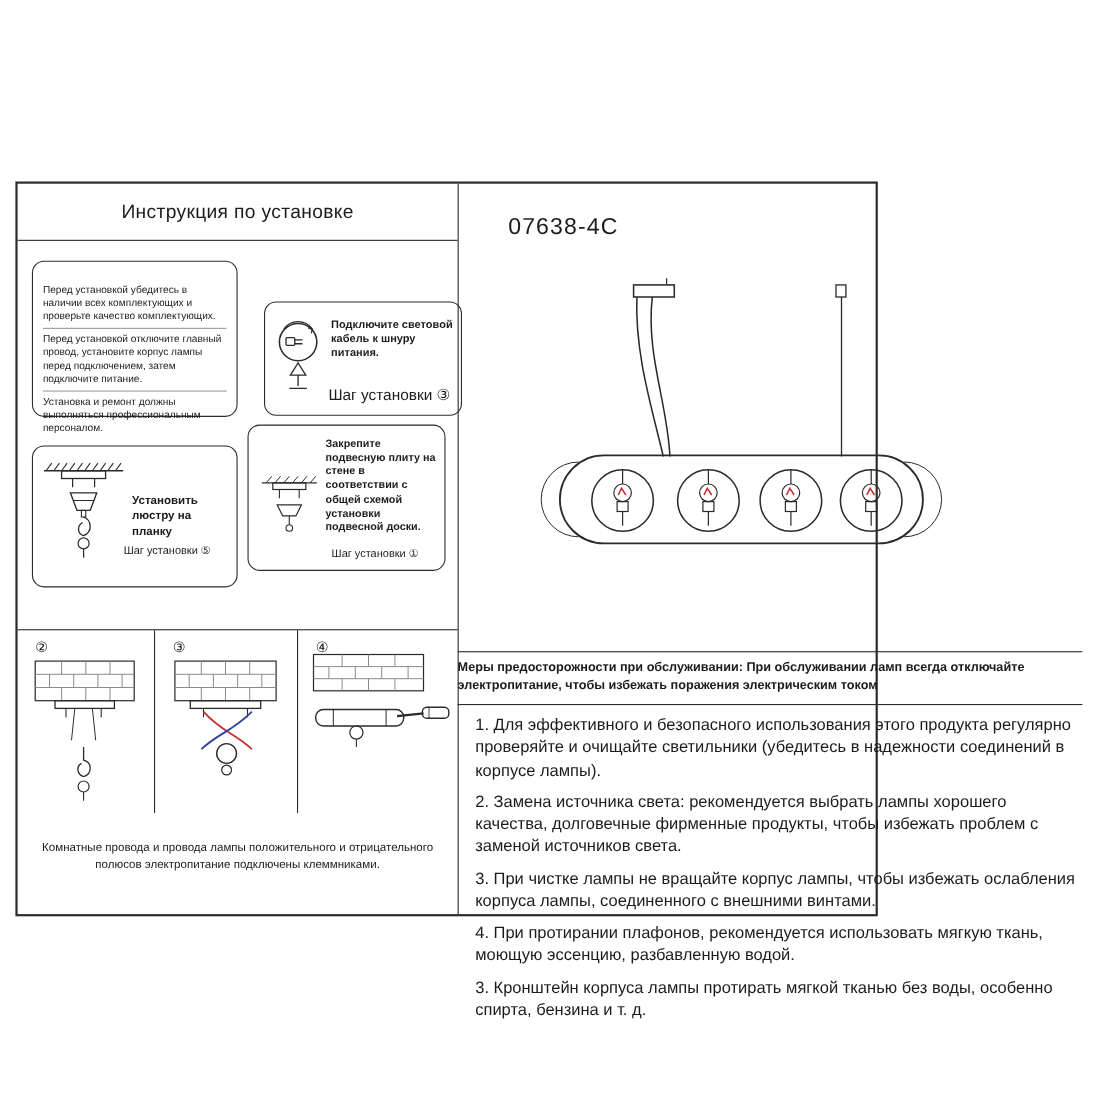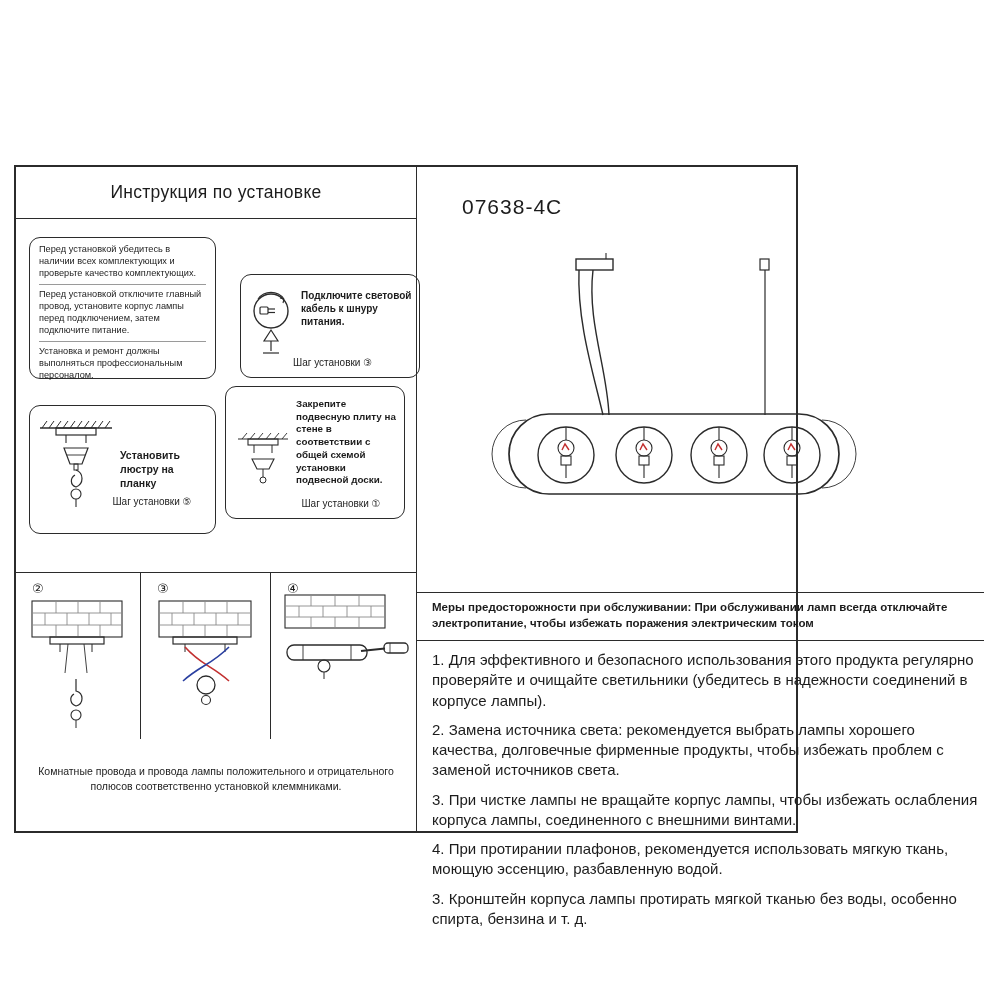--- a/index.html
+++ b/index.html
@@ -14,27 +14,27 @@
   }
   .v-divider{position:absolute;left:400px;top:0;width:0;height:100%;border-left:1.5px solid #2b2b2b;}
   
   .left-title{
     position:absolute;left:0;top:0;width:400px;height:52px;
     border-bottom:1.5px solid #2b2b2b;box-sizing:border-box;
     display:flex;align-items:center;justify-content:center;
     font-size:17.5px;letter-spacing:.3px;
   }
   .rbox{position:absolute;border:1.6px solid #2b2b2b;border-radius:11px;box-sizing:border-box;background:#fff;}
-  .box-notes{left:13px;top:70px;width:187px;height:142px;padding:6px 9px;font-size:9.2px;line-height:1.3;}
+  .box-notes{left:13px;top:70px;width:187px;height:142px;padding:20px 9px;font-size:9.2px;line-height:1.3;}
   .box-notes p{margin:0;}
   .box-notes p + p{border-top:1px solid #9a9a9a;margin-top:4px;padding-top:4px;}
   .box-connect{left:224px;top:91px;width:180px;height:104px;margin-top:16px;}
   .connect-icon{position:absolute;left:5px;top:12px;}
   .connect-text{position:absolute;left:60px;top:14px;width:112px;font-size:10px;font-weight:700;line-height:1.3;}
-  .connect-step{position:absolute;left:52px;bottom:9px;width:122px;text-align:left;font-size:10px;}
+  .connect-step{position:absolute;left:52px;bottom:9px;width:122px;text-align:center;font-size:14px;}
   .box-mount{left:13px;top:222px;width:187px;height:129px;margin-top:16px;}
   .mount-svg{position:absolute;left:4px;top:8px;}
   .mount-caption{position:absolute;left:90px;top:42px;width:92px;font-size:10.5px;font-weight:700;line-height:1.35;}
   .mount-step{position:absolute;left:62px;bottom:26px;width:120px;text-align:center;font-size:10px;}
   .box-plate{left:209px;top:219px;width:180px;height:133px;}
   .plate-svg{position:absolute;left:10px;top:42px;}
   .plate-text{position:absolute;left:70px;top:11px;width:102px;font-size:9.8px;font-weight:700;line-height:1.3;}
   .plate-step{position:absolute;left:56px;bottom:9px;width:118px;text-align:center;font-size:10px;}
   .panels-row{
     position:absolute;left:0;top:405px;width:400px;height:167px;
@@ -48,21 +48,21 @@
   .panel svg{position:absolute;left:0;top:0;}
   .bottom-note{
     position:absolute;left:20px;top:597px;width:360px;
     text-align:center;font-size:10.5px;line-height:1.45;
   }
   
   .model{position:absolute;left:446px;top:28px;font-size:21px;letter-spacing:1px;}
   .lamp{position:absolute;left:410px;top:75px;}
   .caution{
     position:absolute;left:400px;top:425px;width:568px;box-sizing:border-box;
-    padding:7px 14px 9px 16px;border-top:1.6px solid #2b2b2b;border-bottom:1.6px solid #2b2b2b;
+    padding:7px 14px 9px 0;border-top:1.6px solid #2b2b2b;border-bottom:1.6px solid #2b2b2b;
     font-size:11.5px;font-weight:700;line-height:1.35;
   }
   .care{position:absolute;left:416px;top:483px;width:548px;font-size:15px;line-height:1.35;}
   .care-item{margin-bottom:9px;}
   svg{display:block;}
   .ln{stroke:#2b2b2b;fill:none;}
   .brick{stroke:#8a8a8a;fill:none;}
 </style>
 </head>
 <body>
@@ -224,21 +224,21 @@
           <circle cx="53" cy="93" r="6" class="ln" stroke-width="1.1"></circle>
           <line x1="53" y1="99" x2="53" y2="106" class="ln" stroke-width="1"></line>
           <line x1="90" y1="78" x2="114" y2="75.5" class="ln" stroke-width="2.2"></line>
           <rect x="113" y="70" width="24" height="10" rx="4" class="ln" stroke-width="1.3"></rect>
           <line x1="119" y1="70" x2="119" y2="80" class="ln" stroke-width="0.8"></line>
         </svg>
         <div class="panel-num">④</div>
       </div>
     </div>
 
-    <div class="bottom-note">Комнатные провода и провода лампы положительного и отрицательного полюсов соответственно установкой клеммниками.</div>
+    <div class="bottom-note">Комнатные провода и провода лампы положительного и отрицательного полюсов электропитание подключены клеммниками.</div>
 
     <div class="v-divider"></div>
 
     <div class="model">07638-4C</div>
 
     <svg class="lamp" width="555" height="345" viewBox="0 0 555 345">
 
       <rect x="150" y="17" width="37" height="11" class="ln" stroke-width="1.4"></rect>
       <line x1="180" y1="11" x2="180" y2="17" class="ln" stroke-width="1.1"></line>
       <path d="M153,28 C151,80 167,130 177,173" class="ln" stroke-width="1.4"></path>

